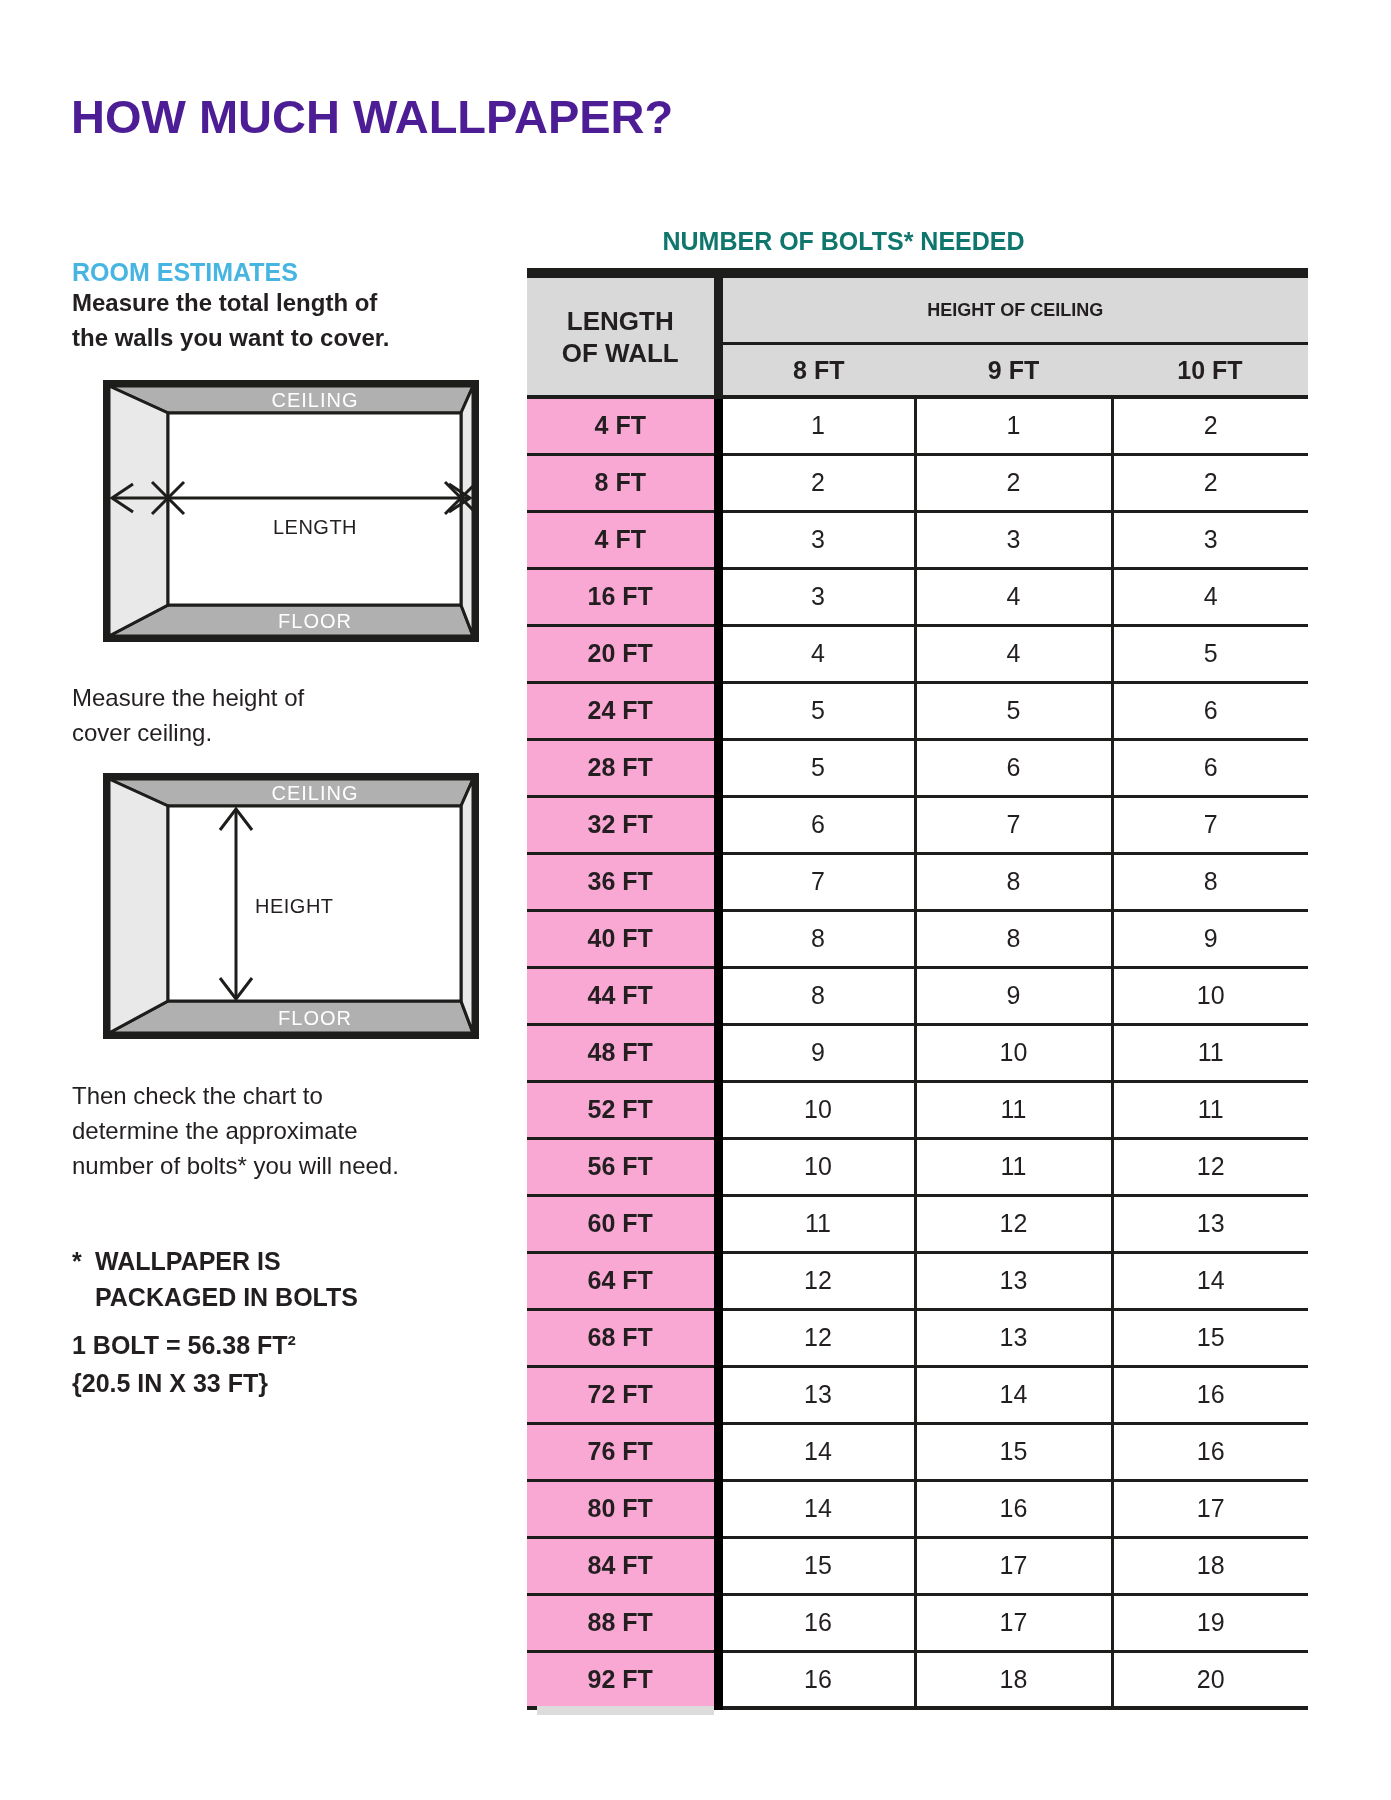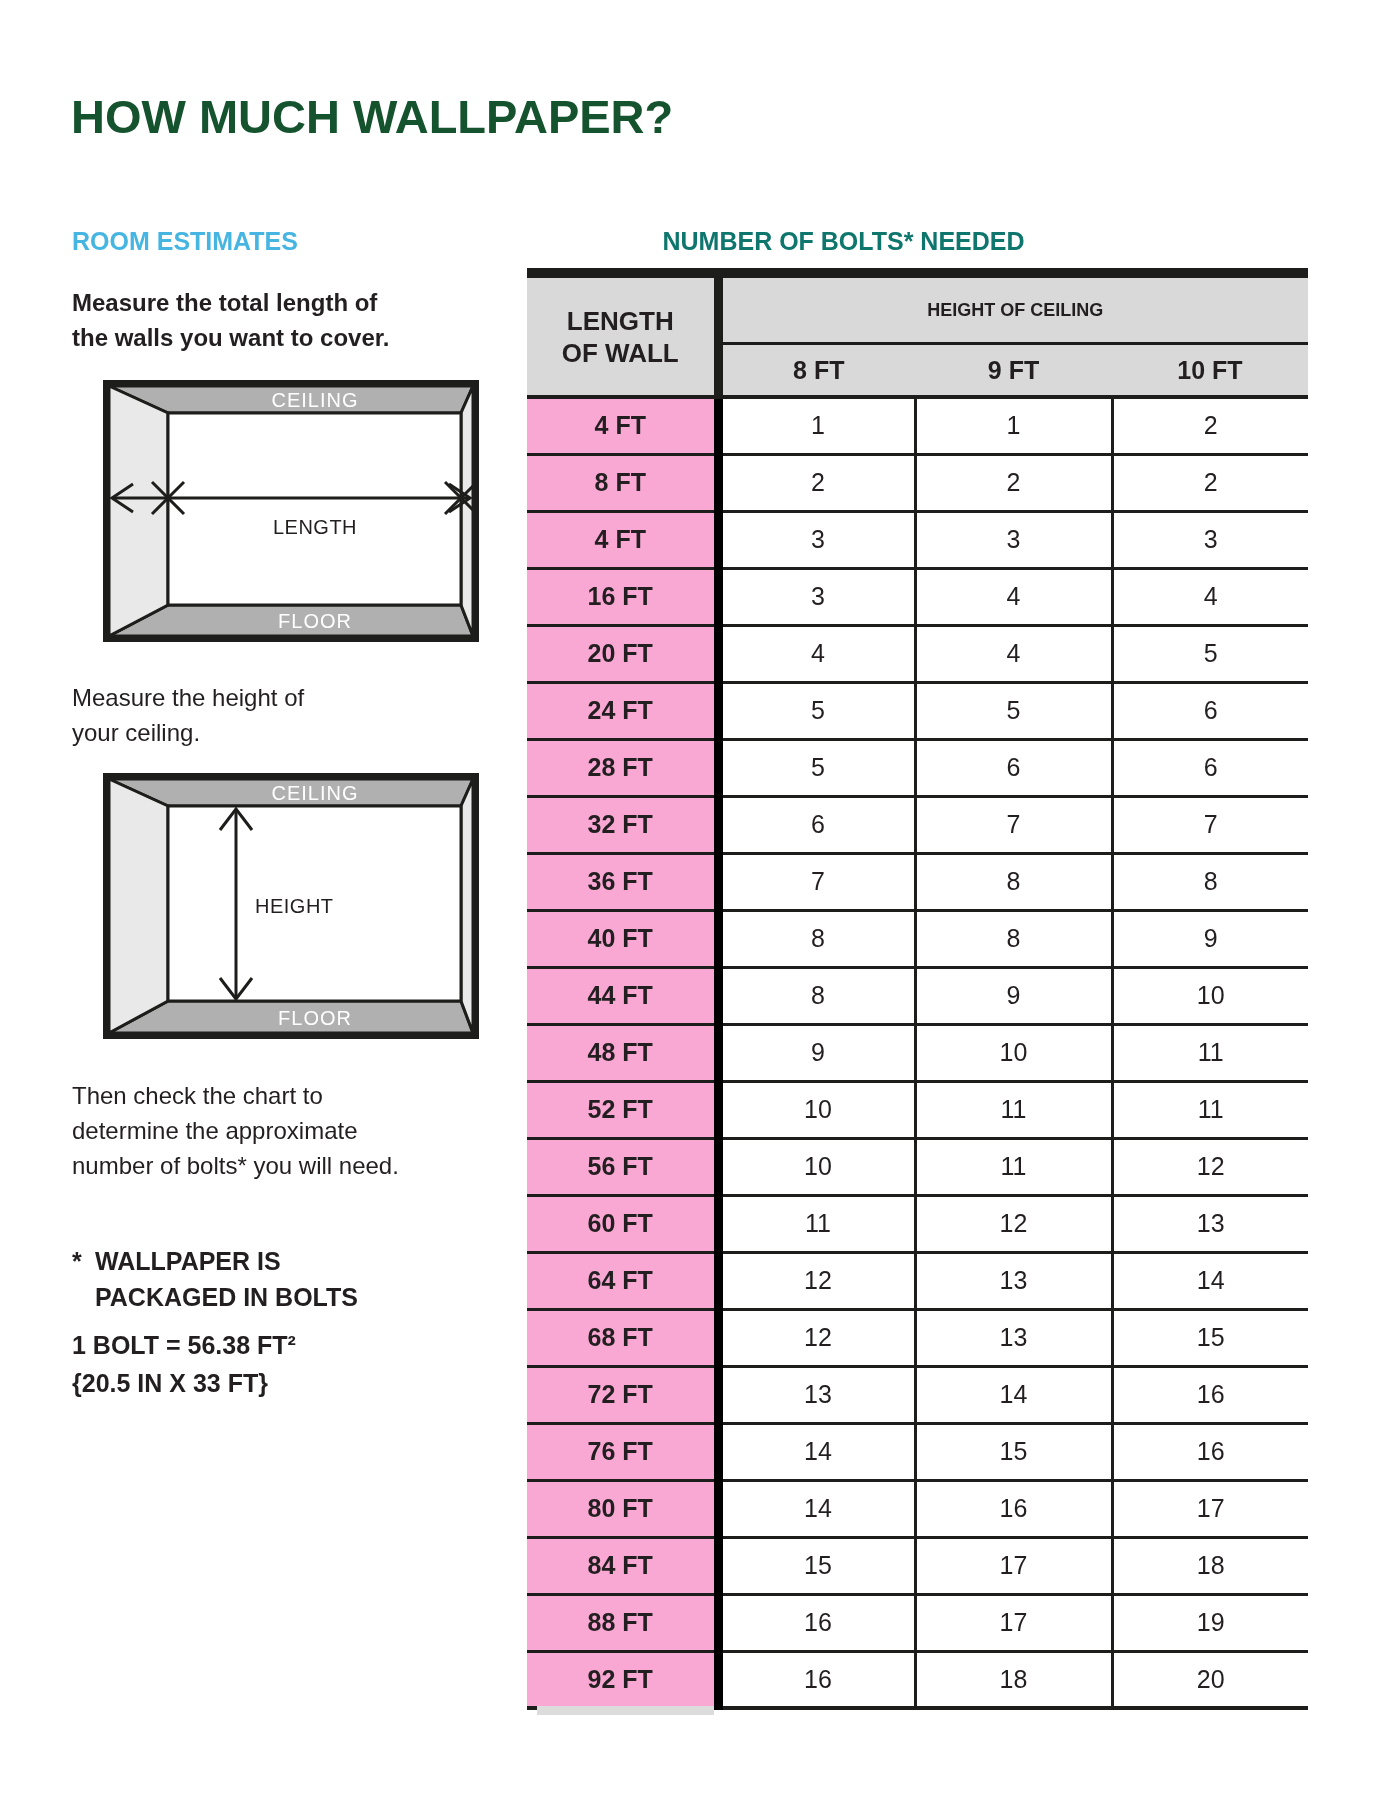--- a/index.html
+++ b/index.html
@@ -71,23 +71,23 @@
   tbody td + td { border-left:3px solid #1d1d1b; }
   tbody tr:last-child th, tbody tr:last-child td { border-bottom:4px solid #1d1d1b; }
 
   .table-foot-artifact {
     left:537px; top:1706px; width:177px; height:9px; background:#dcdcdc;
   }
 </style>
 </head>
 <body>
 
-<h1 class="abs page-title accent" style="color: #14532d;">HOW MUCH WALLPAPER?</h1>
-
-<div class="abs section-heading accent left-head" style="color: rgb(71, 181, 226);">ROOM ESTIMATES</div>
+<h1 class="abs page-title accent" style="color: #4c1d95;">HOW MUCH WALLPAPER?</h1>
+
+<div class="abs section-heading accent left-head" style="color: rgb(71, 181, 226); margin-top: 31px;">ROOM ESTIMATES</div>
 
 <div class="abs step-text step1 ml">Measure the total length of
 the walls you want to cover.</div>
 
 <div class="abs diagram diag1">
   <svg width="376" height="262" viewBox="0 0 376 262">
     <g stroke="#1d1d1b" stroke-width="3">
       <polygon points="6,6 370,6 358,33 65,33" fill="#b0b0b0"></polygon>
       <polygon points="6,256 370,256 358,225 65,225" fill="#b0b0b0"></polygon>
       <polygon points="6,6 65,33 65,225 6,256" fill="#e9e9e9"></polygon>
@@ -104,21 +104,21 @@
       <line x1="342" y1="102" x2="374" y2="134"></line>
       <line x1="342" y1="134" x2="374" y2="102"></line>
     </g>
     <text x="212" y="27" text-anchor="middle" class="diag-label-white">CEILING</text>
     <text x="212" y="248" text-anchor="middle" class="diag-label-white">FLOOR</text>
     <text x="212" y="154" text-anchor="middle" class="diag-label-black">LENGTH</text>
   </svg>
 </div>
 
 <div class="abs step-text step2 ml">Measure the height of
-your ceiling.</div>
+cover ceiling.</div>
 
 <div class="abs diagram diag2">
   <svg width="376" height="266" viewBox="0 0 376 266">
     <g stroke="#1d1d1b" stroke-width="3">
       <polygon points="6,6 370,6 358,33 65,33" fill="#b0b0b0"></polygon>
       <polygon points="6,260 370,260 358,228 65,228" fill="#b0b0b0"></polygon>
       <polygon points="6,6 65,33 65,228 6,260" fill="#e9e9e9"></polygon>
       <polygon points="370,6 358,33 358,228 370,260" fill="#e9e9e9"></polygon>
       <rect x="65" y="33" width="293" height="195" fill="#ffffff"></rect>
     </g>

